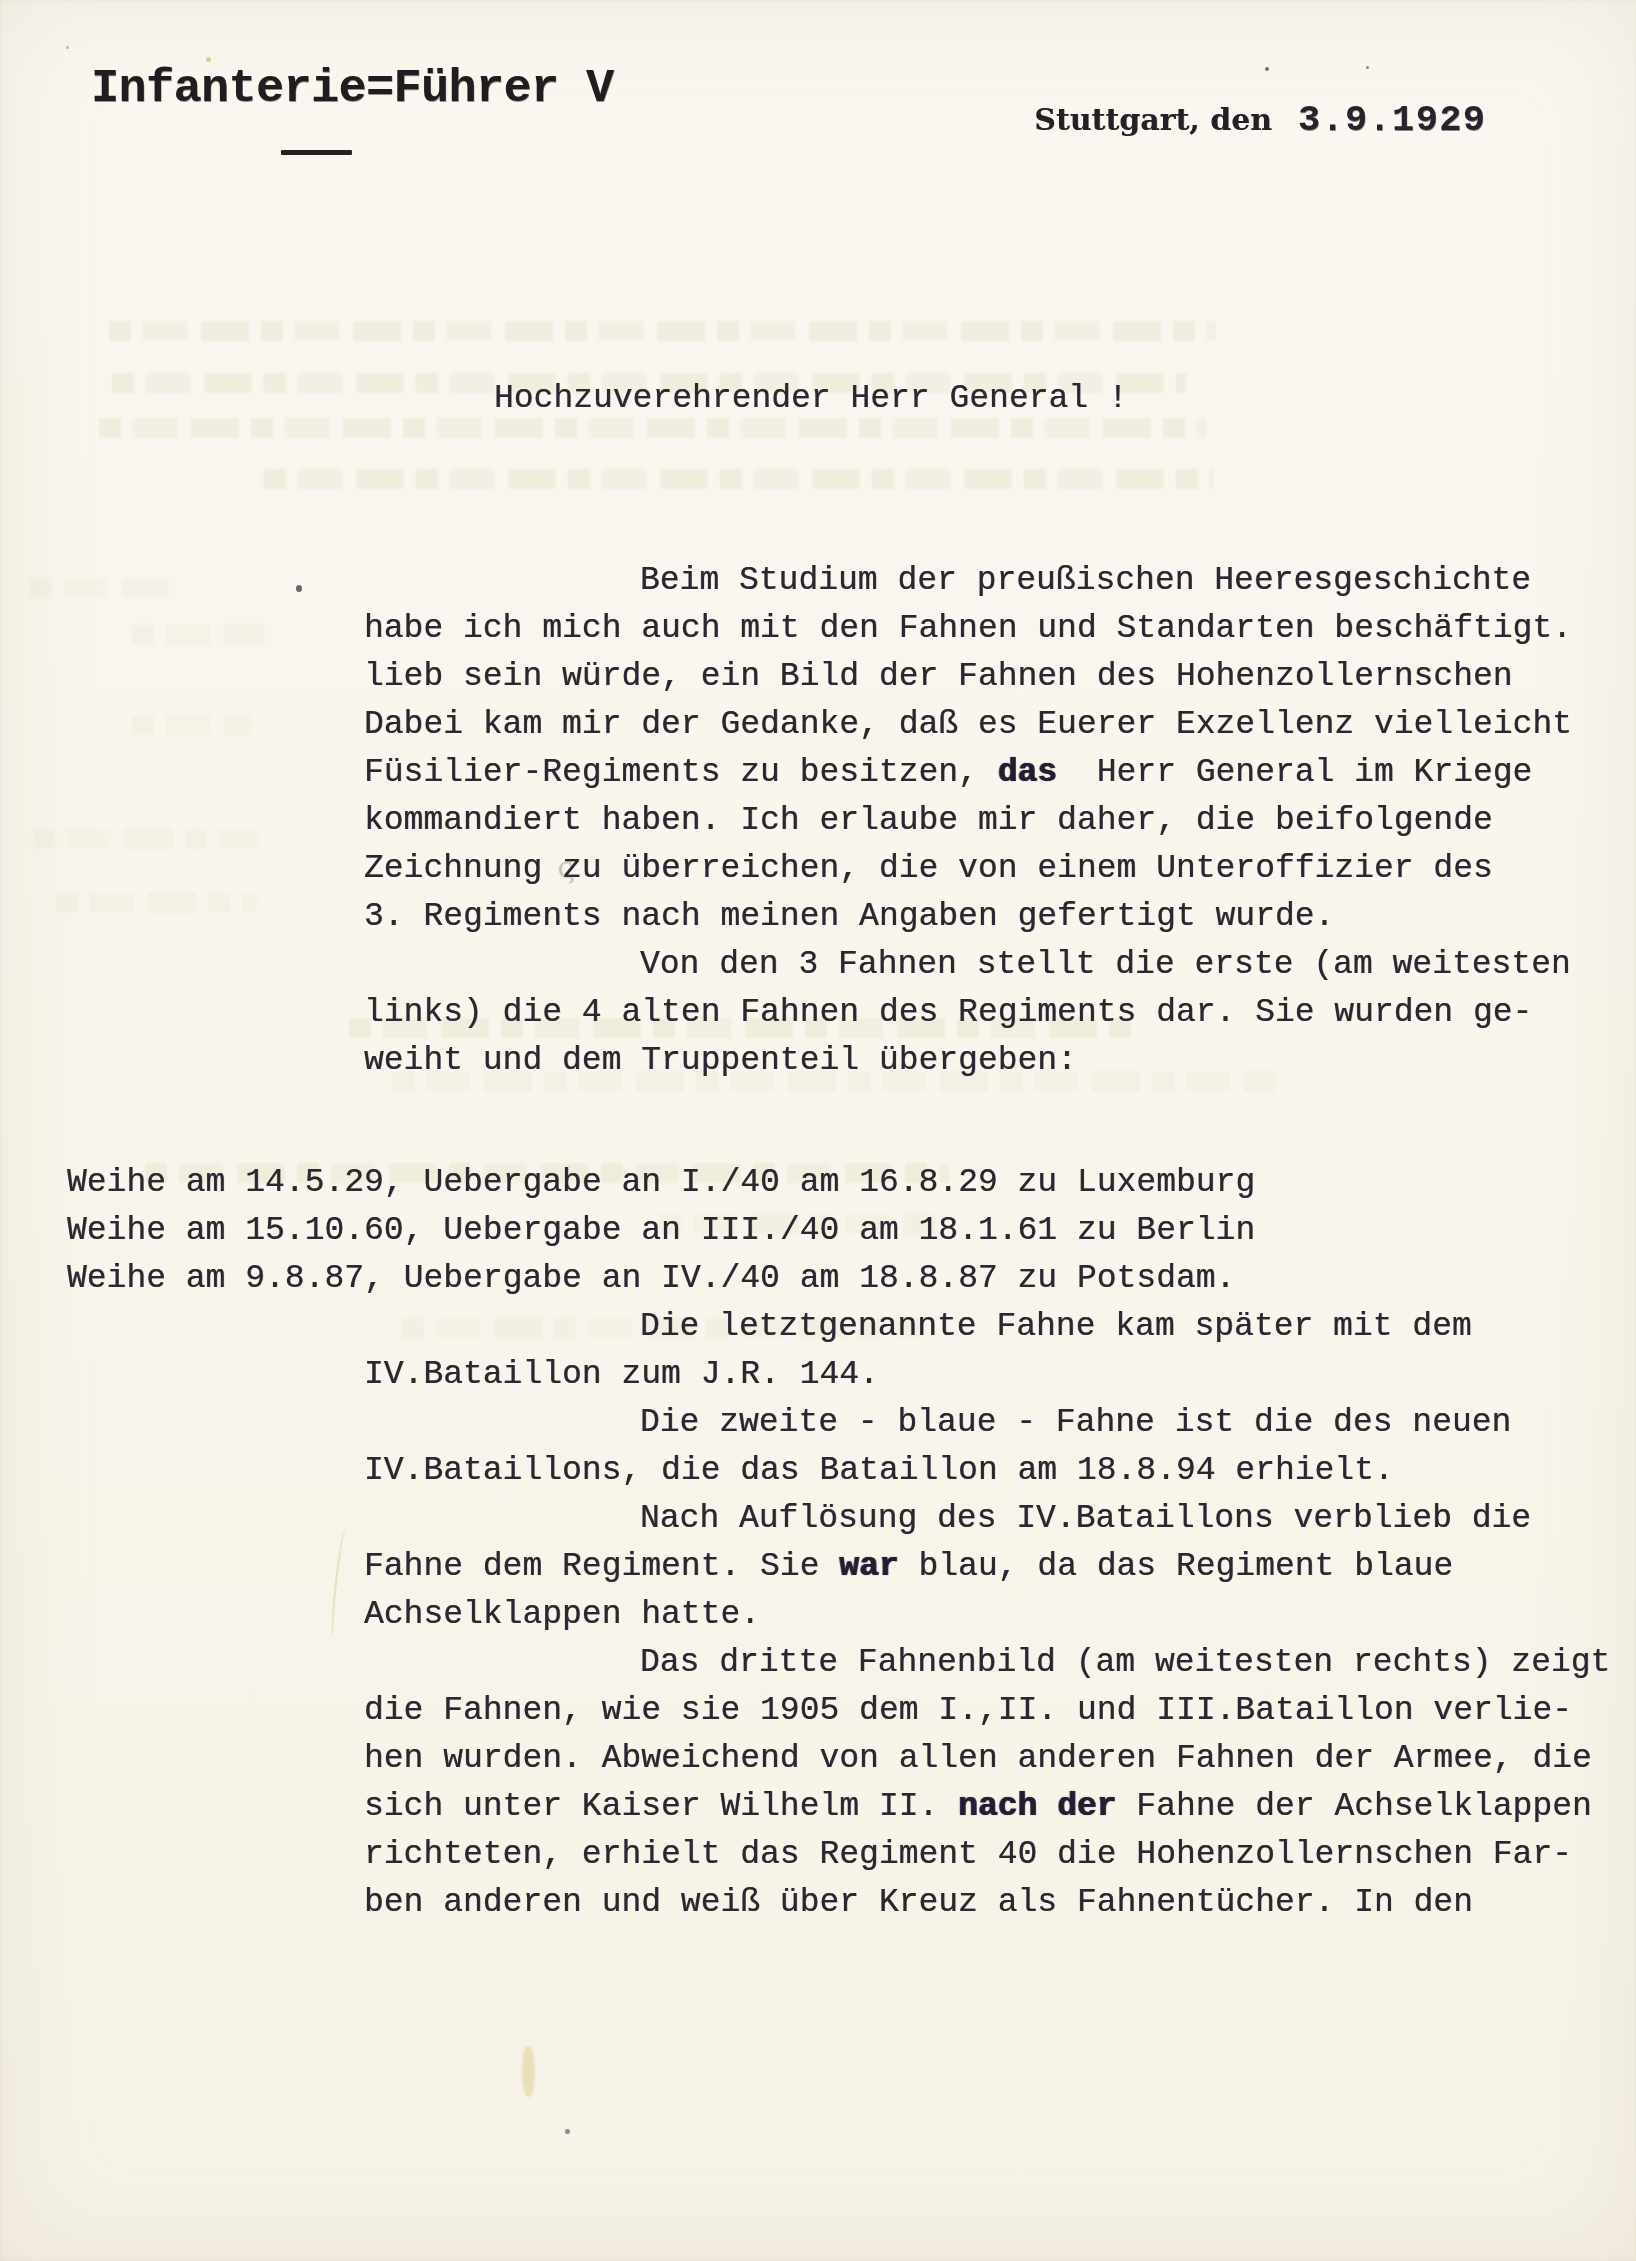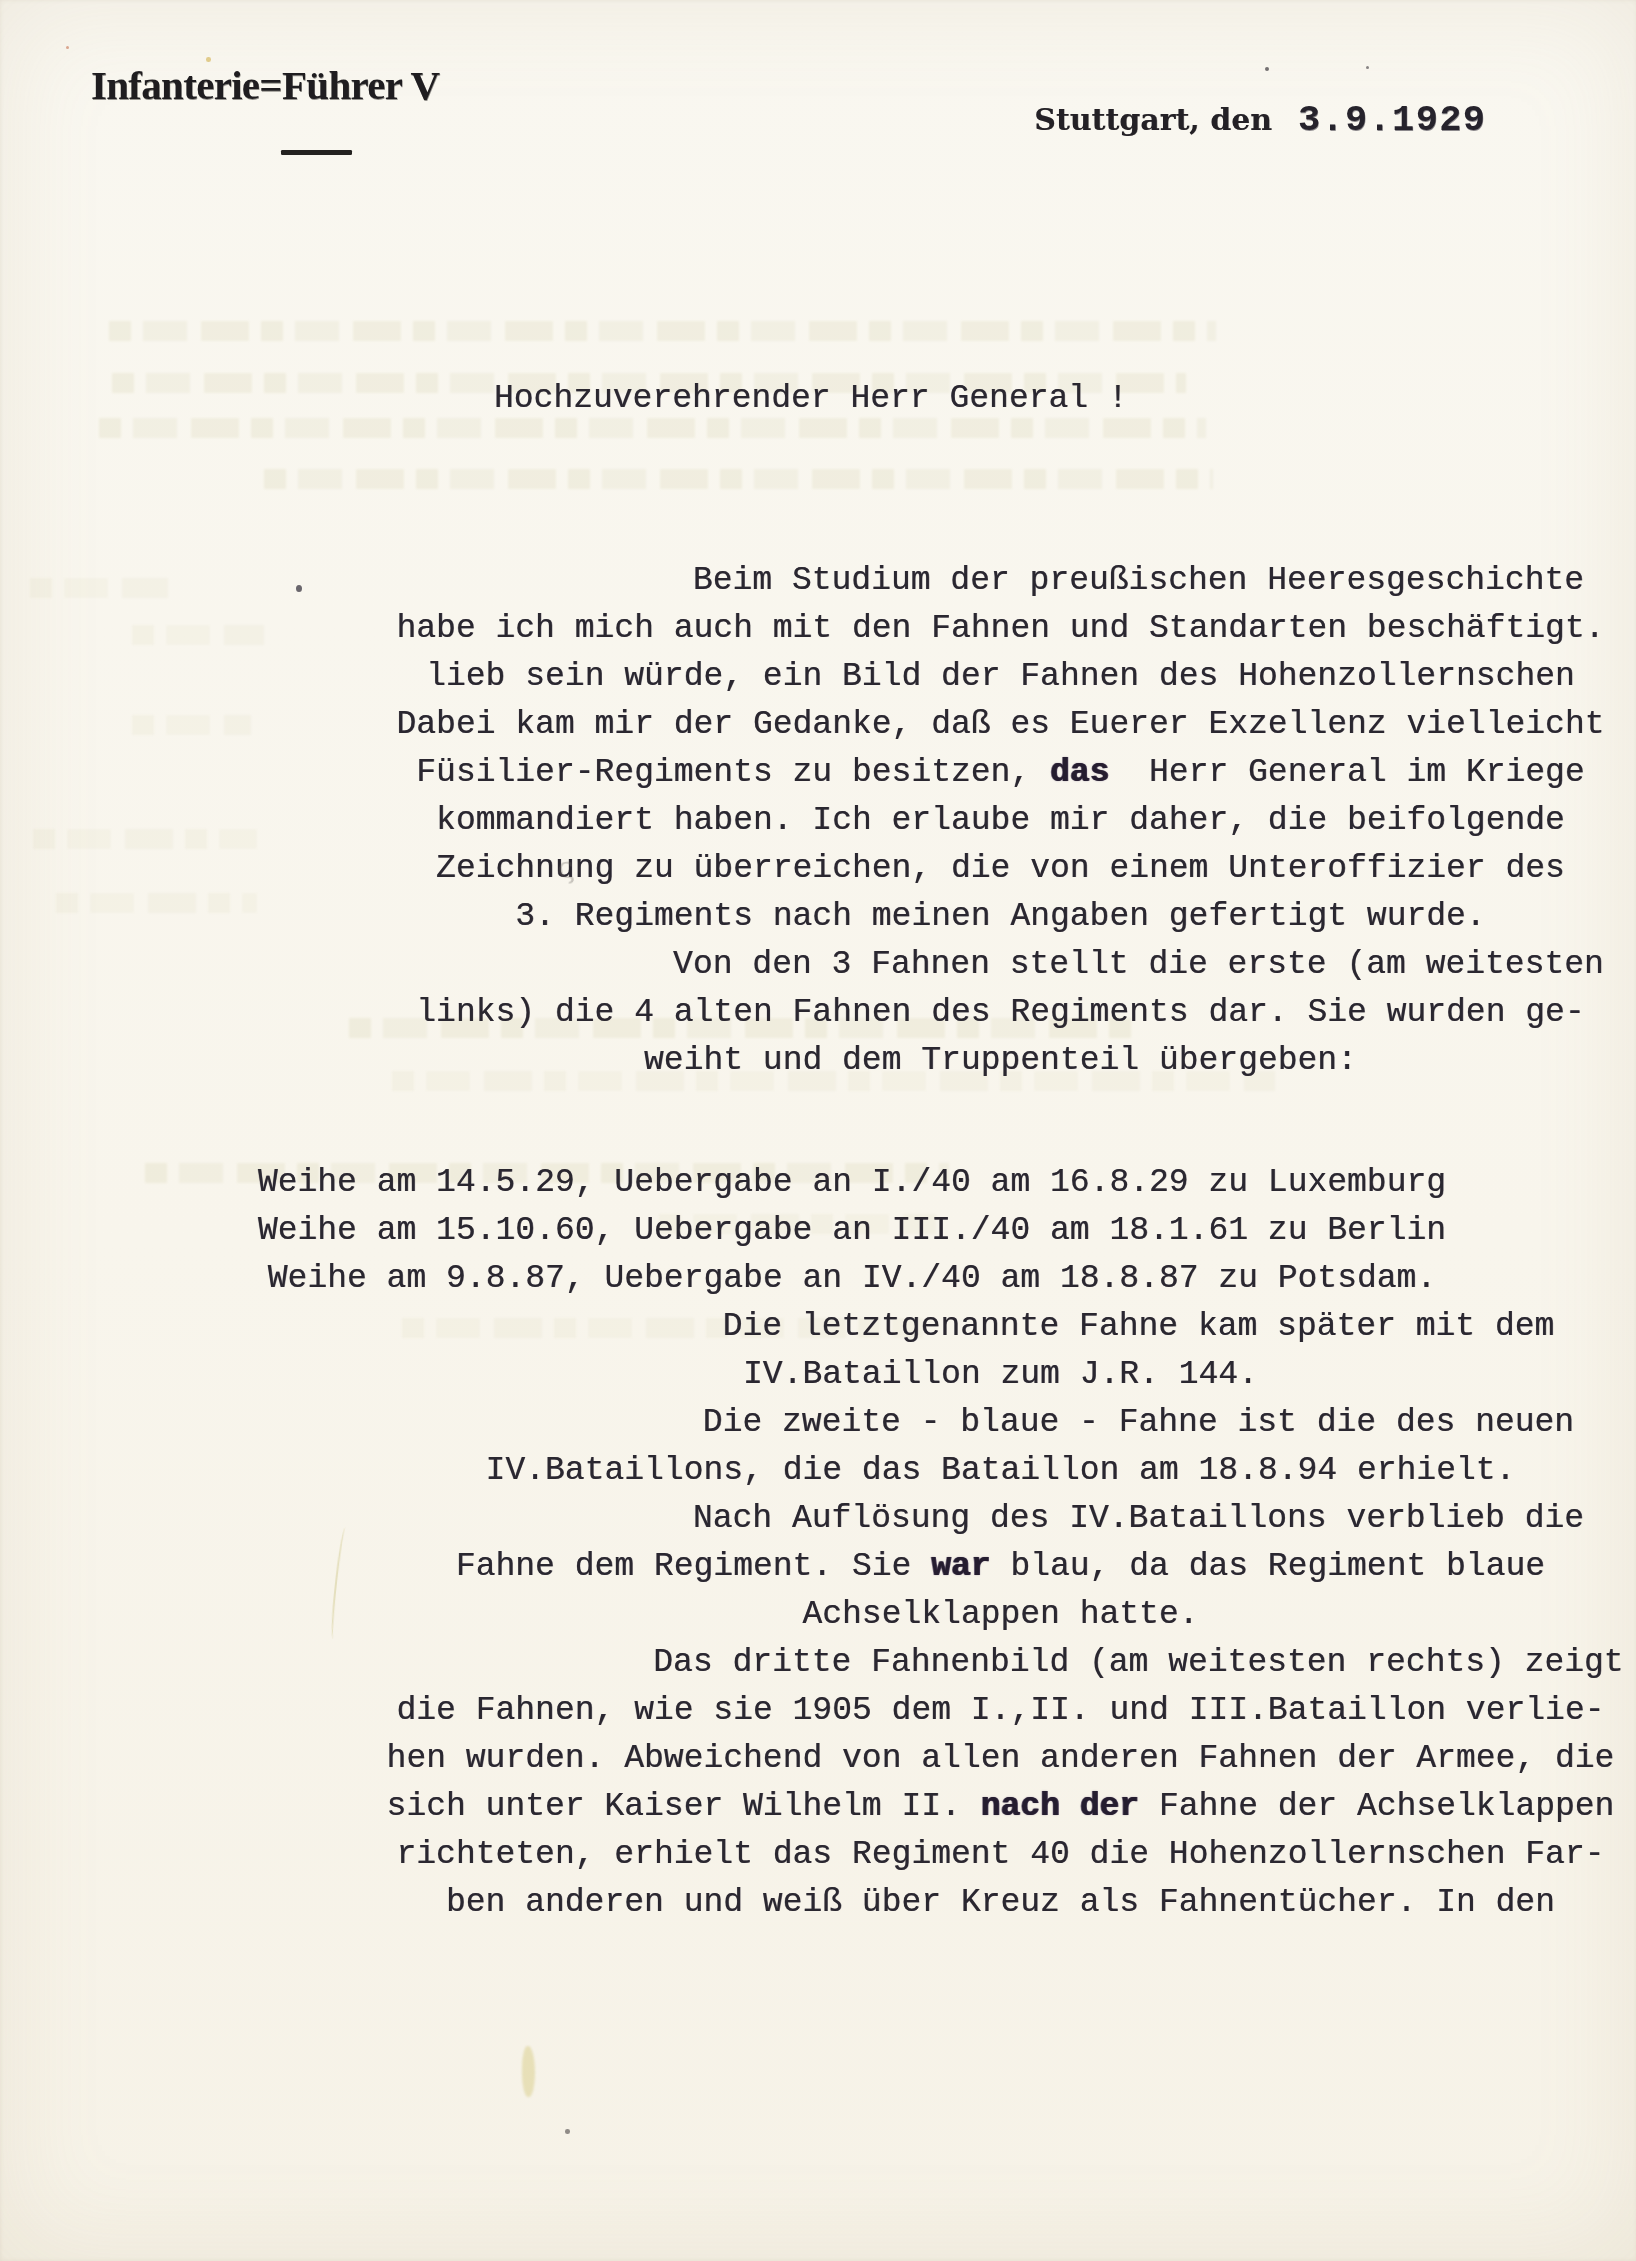--- a/index.html
+++ b/index.html
@@ -9,22 +9,22 @@
     margin:0 auto;
     background:linear-gradient(180deg,#f9f7f0 0%,#f8f5ec 55%,#f6f2e7 100%);
     box-shadow:inset 0 0 105px rgba(175,155,110,0.14), inset 0 0 4px rgba(120,110,80,0.12);
     overflow:hidden;
     font-family:"Liberation Mono","DejaVu Sans Mono",monospace;
     color:#2a2730;
   }
   
   .letterhead{
     position:absolute;left:91px;top:65px;
-    font-family:Liberation Serif, serif;
-    font-weight:700;font-size:41px;line-height:1;
+    font-family:Liberation Mono, monospace;
+    font-weight:700;font-size:47px;line-height:1;
     color:#1f1d20;letter-spacing:-0.7px;
     text-shadow:0.5px 0.5px 0.5px rgba(25,22,20,0.45);
     white-space:pre;
   }
   .lh-underline{
     position:absolute;left:281px;top:150px;width:71px;height:4.6px;
     background:#242220;border-radius:1.3px;
   }
   .dateline{
     position:absolute;left:1009px;top:84px;white-space:pre;
@@ -46,21 +46,21 @@
     text-shadow:0.4px 0.4px 0.5px rgba(35,30,48,0.5), -0.3px 0 0.3px rgba(35,30,48,0.28);
     letter-spacing:0;
     margin-top:44px;
   }
   .salutation{
     position:absolute;left:494px;top:331px;white-space:pre;
   }
   .typed-body{
     position:absolute;left:0;top:513px;width:1637px;
   }
-  .tline{white-space:pre;padding-left:364px;text-align:center;}
+  .tline{white-space:pre;padding-left:364px;}
   .tline.indent{padding-left:640px;}
   .tline.list{padding-left:67px;}
   .tgap{height:74px;}
   .overstrike{
     font-weight:700;color:#251d2f;
     text-shadow:0.8px 0 0 rgba(45,32,60,0.85), -0.7px 0 0.5px rgba(45,32,60,0.6), 0 0 2px rgba(70,50,95,0.35);
   }
   
   .ghost{
     position:absolute;height:20px;

